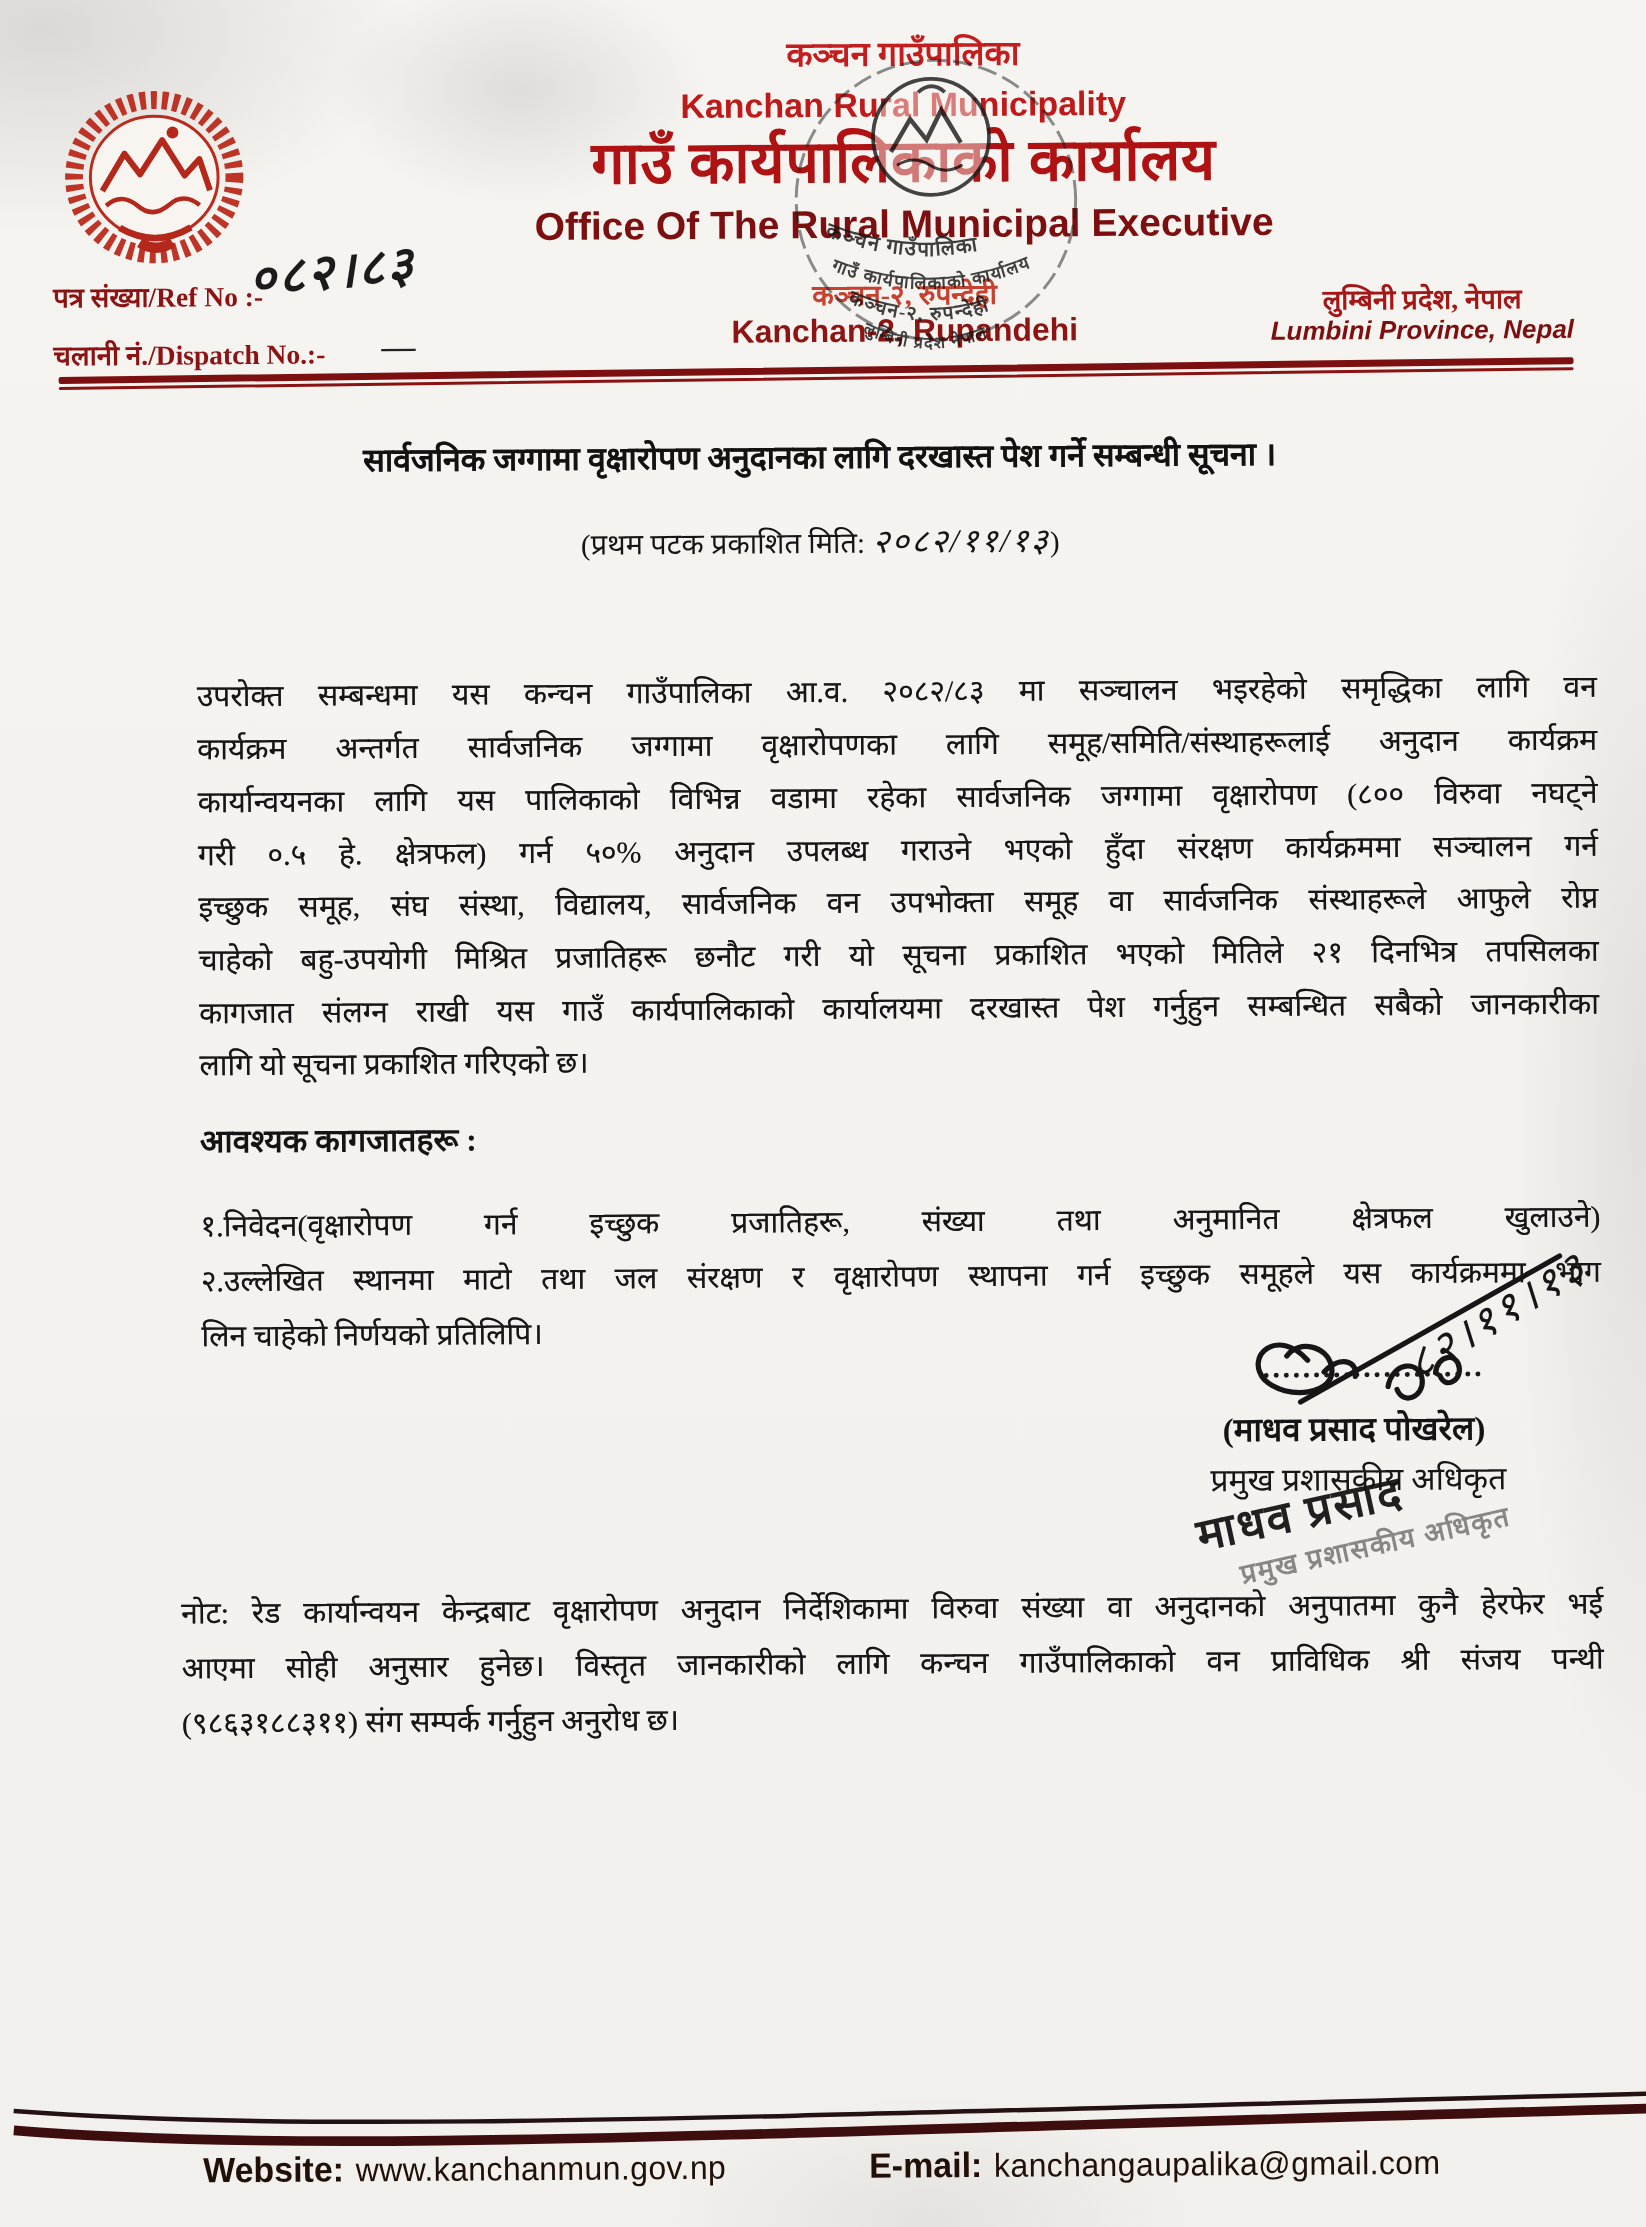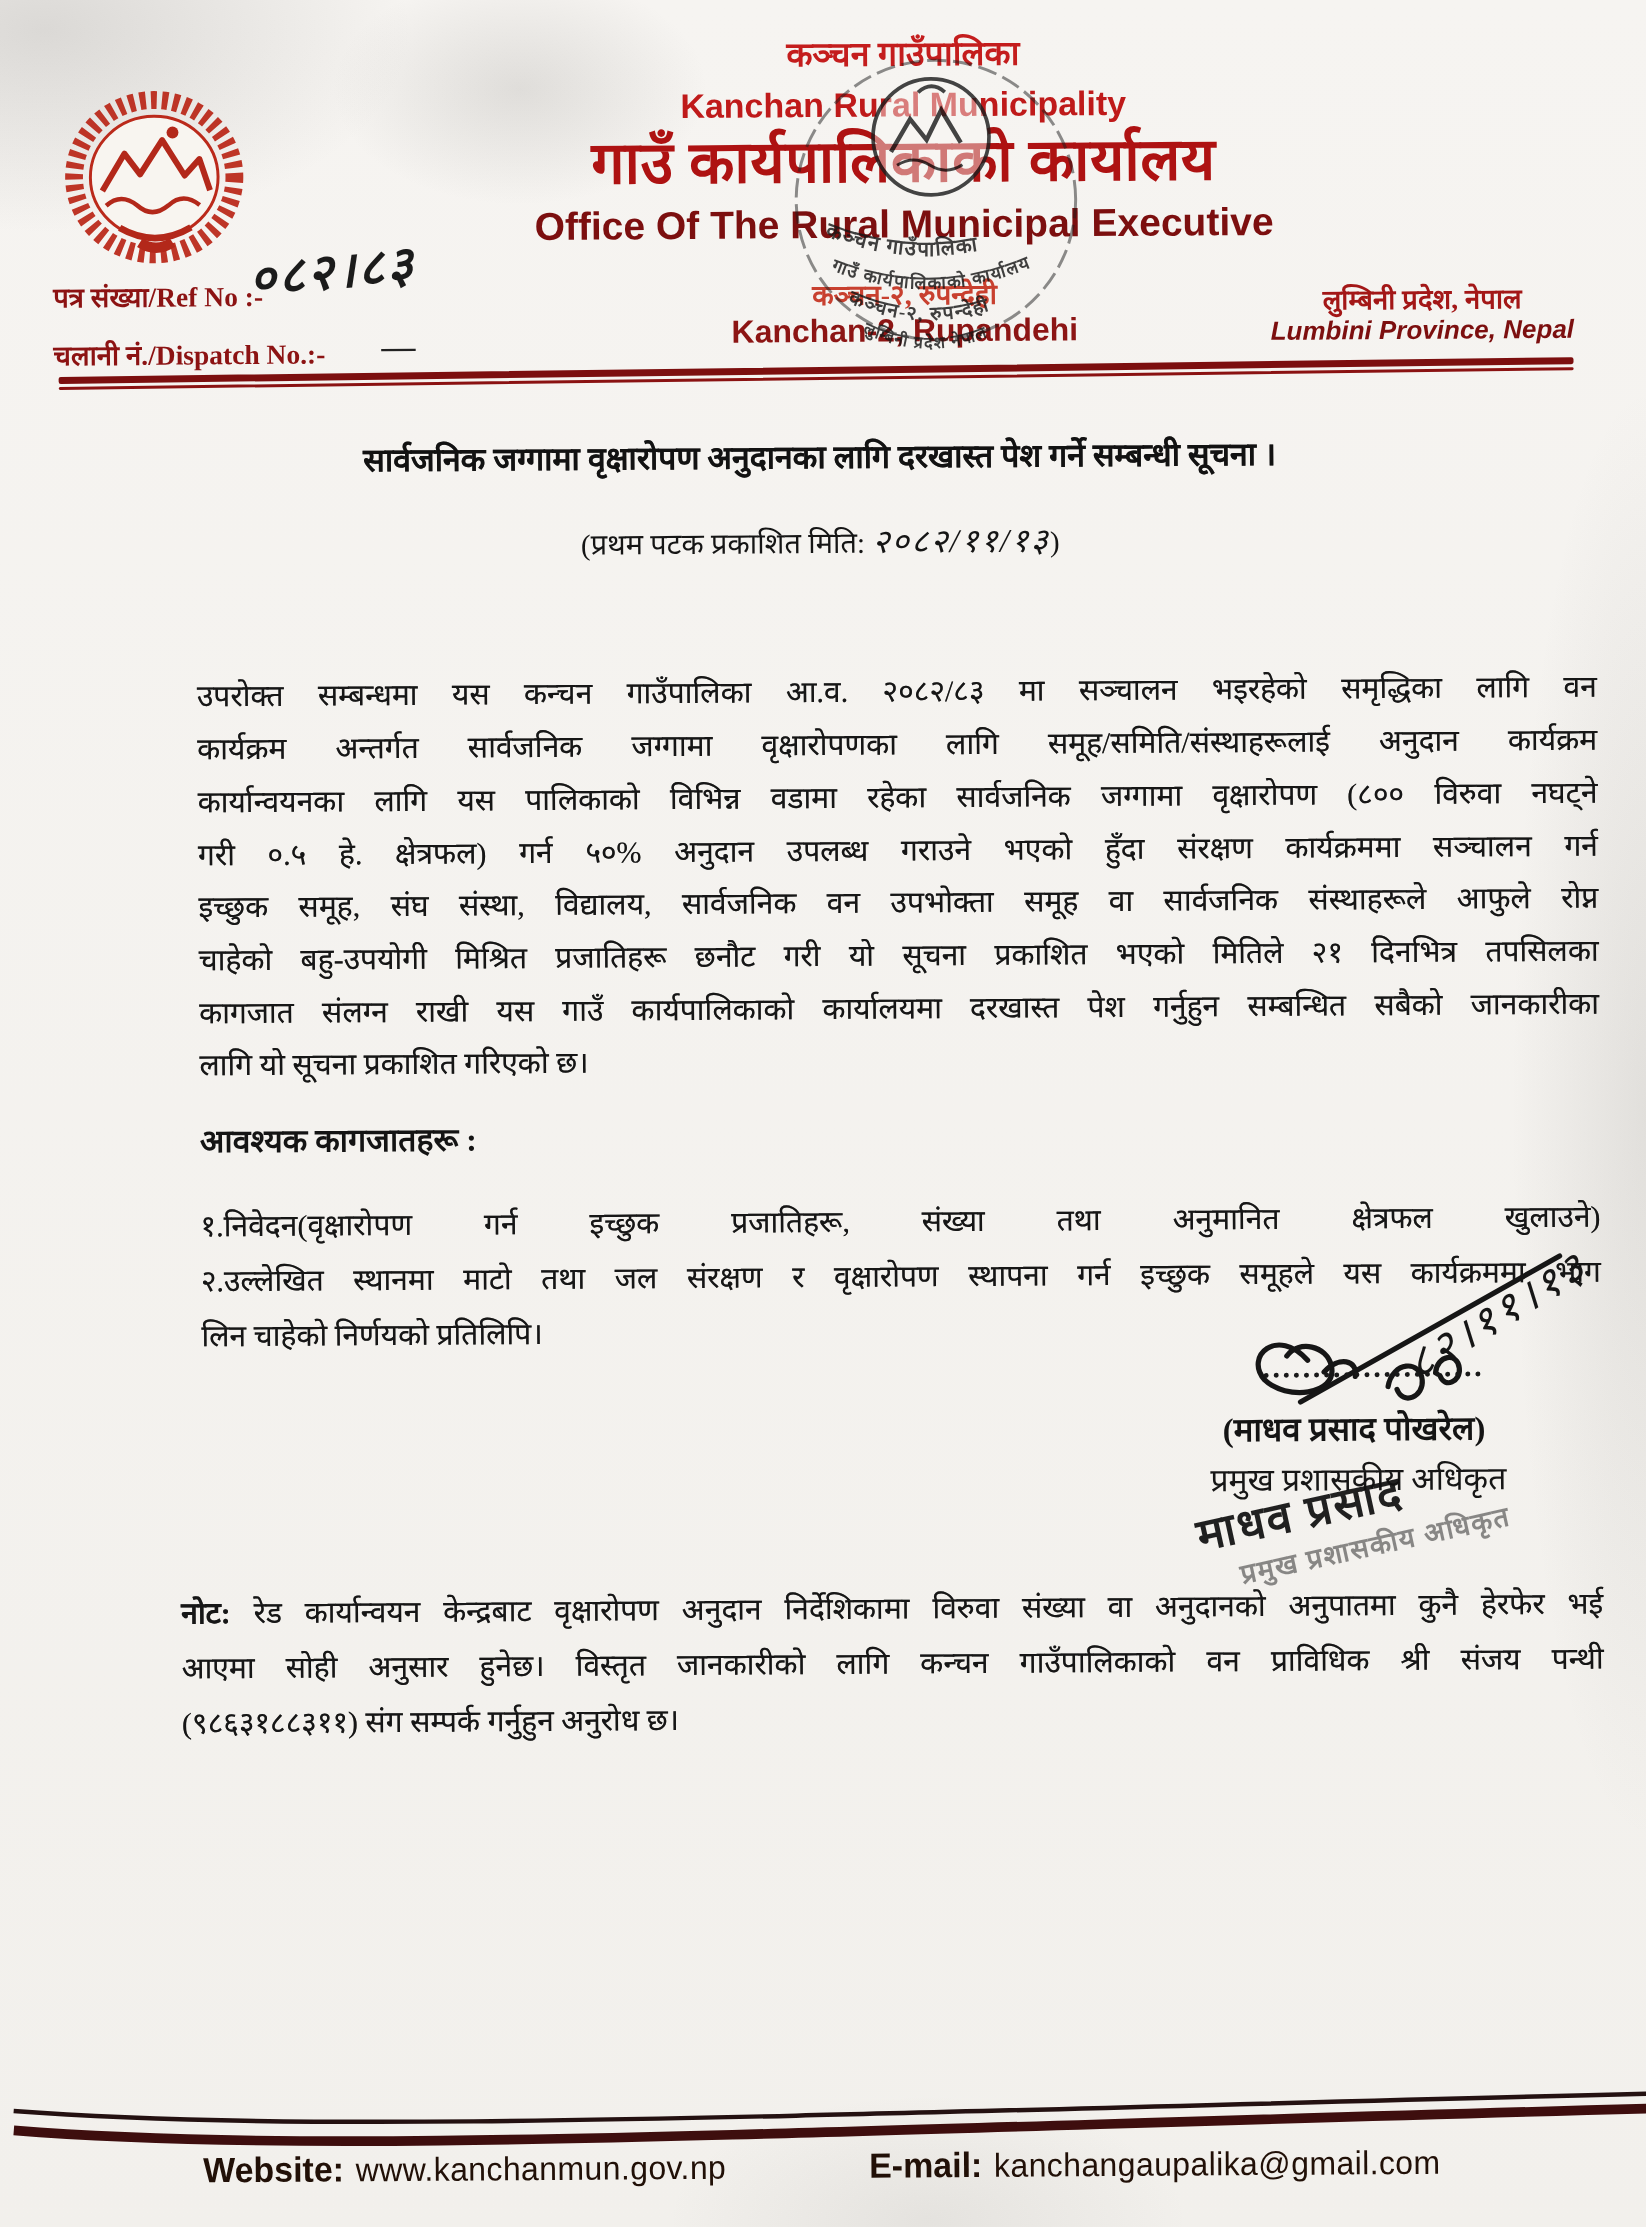--- a/index.html
+++ b/index.html
@@ -56,21 +56,21 @@
   .sig-name{left:1199px;top:1409px;width:304px;text-align:center;font-size:33px;font-weight:600;color:#141414;}
   .sig-title{left:1177px;top:1460px;width:356px;text-align:center;font-size:32px;color:#161616;}
   .sig-stamp{left:1187px;top:1507px;transform:rotate(-12deg);transform-origin:left top;width:416px;}
   .sig-stamp .s1{font-size:45px;font-weight:800;color:#0f0f0f;letter-spacing:2.2px;opacity:.92;}
   .sig-stamp .s2{font-size:27.5px;font-weight:700;color:#1e1e1e;opacity:.5;margin-left:34px;margin-top:-1.5px;letter-spacing:1.5px;}
 
   
   .nline{position:absolute;left:177px;width:1422px;font-size:30px;color:#161616;
          text-shadow:0 0 0.5px rgba(0,0,0,.55);}
   .n1{top:1587px}.n2{top:1642px}.n3{top:1697px}
-  .note-label{font-weight:700;}
+  .note-label{font-weight:400;}
 
   
   .footer-rule{left:0;top:2083px;width:1647px;height:82px;}
   .fgrp{position:absolute;top:2146px;display:flex;gap:12px;align-items:baseline;
         font-family:"Liberation Sans",sans-serif;color:#211007;transform:scaleX(.97);transform-origin:left;}
   .site{left:195px;} .mail{left:861px;}
   .flabel{font-size:35px;font-weight:800;}
   .fval{font-size:33px;font-weight:400;letter-spacing:0.4px;}
 
   .stamp-svg{left:772px;top:41px;width:342px;height:327px;opacity:.82;overflow:visible;}

